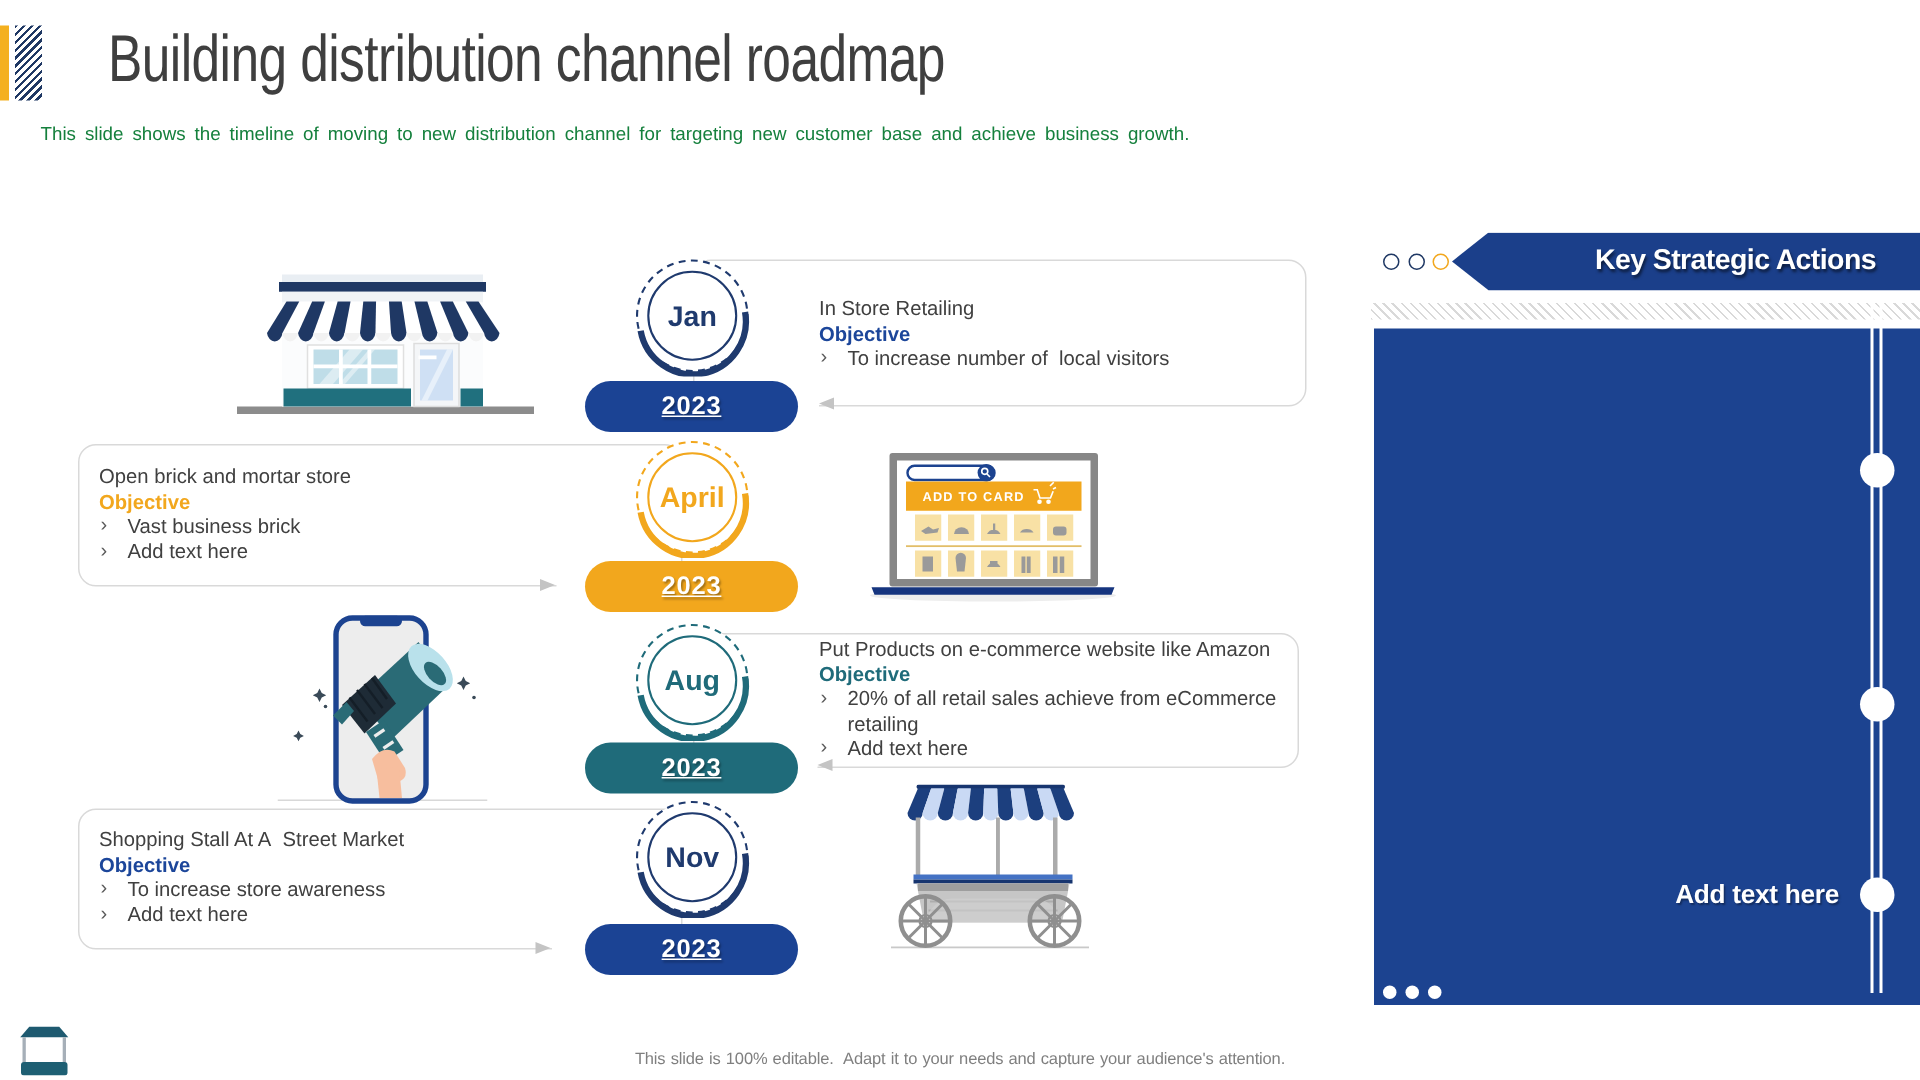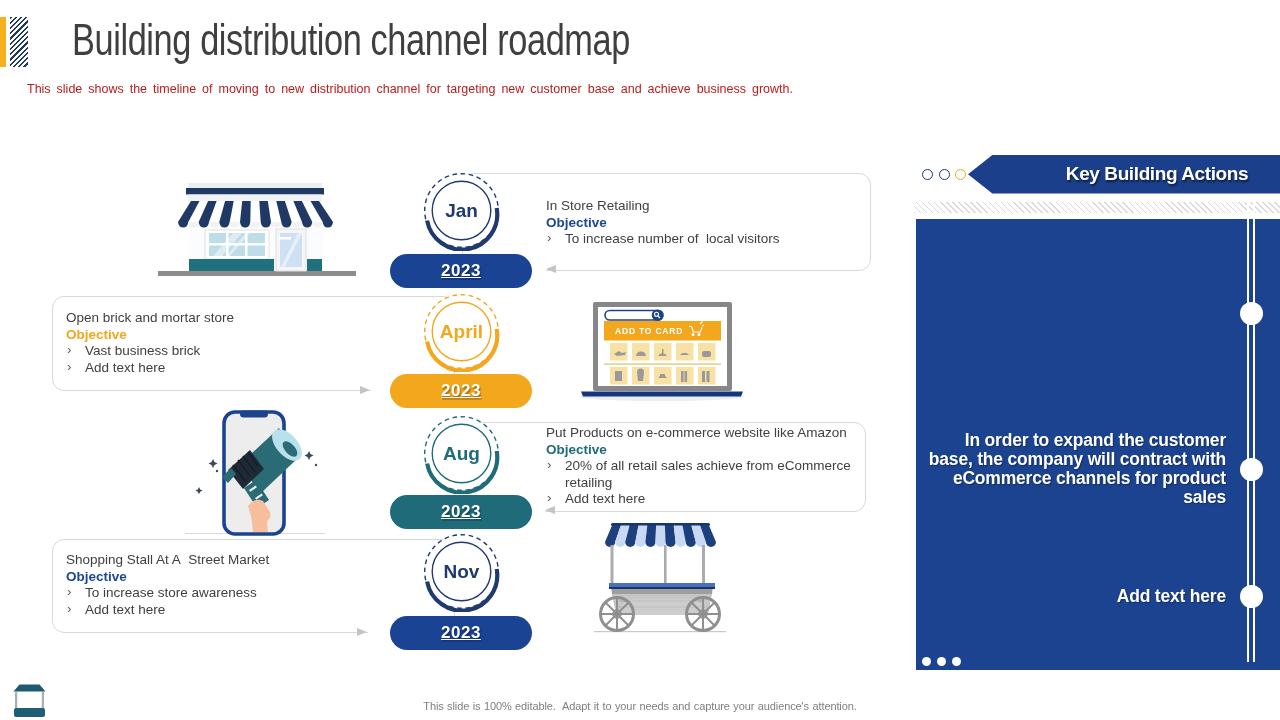--- a/index.html
+++ b/index.html
@@ -7,21 +7,21 @@
     font-family:"Liberation Sans", sans-serif; }
   .abs { position:absolute; }
   #slide { position:relative; width:1148px; height:720px; background:#fff; }
 
   
   #ybar { left:0; top:16.5px; width:5.5px; height:50px; background:#F4B01F; }
   #hbar { left:10px; top:16.5px; width:18px; height:50px;
     background:repeating-linear-gradient(135deg,#1F3864 0 1.6px,#fff 1.6px 3.7px); }
   #title { left:72px; top:15px; font-size:44px; color:#3F3F3F; white-space:nowrap;
     transform:scaleX(0.78); transform-origin:left top; letter-spacing:-0.5px;}
-  #subtitle { left:27px; top:82px; font-size:12.5px; color:#b91c1c; word-spacing:2.5px; }
+  #subtitle { left:27px; top:82px; font-size:12.5px; color:#15803d; word-spacing:2.5px; }
 
   
   .card { position:absolute; background:#fff; border:1.2px solid #D9D9D9; border-radius:12px; }
   .ctext { position:absolute; font-size:13.5px; color:#404040; line-height:16.6px; }
   .obj { font-weight:bold; }
   .b { position:relative; padding-left:19px; }
   .b:before { content:"\203A"; position:absolute; left:1px; top:-1px; color:#595959; }
 
   
   .pill { position:absolute; left:390px; width:142px; height:34px; border-radius:17px;
@@ -125,32 +125,31 @@
     <path d="M -34.4 10 A 35.3 35.3 0 0 0 35.2 -2.5" fill="none" stroke="#1F3A6E" stroke-width="4.2"></path>
     <circle cx="0" cy="0" r="29.3" fill="#fff" stroke="#1F3A6E" stroke-width="1.4"></circle>
     <text x="0" y="6.5" text-anchor="middle" fill="#1F3A6E">Nov</text>
   </svg>
 
   <div class="pill" style="top:253.5px; background:#1B4394;">2023</div>
   <div class="pill" style="top:374px; background:#F2A71D;">2023</div>
   <div class="pill" style="top:495px; background:#1F6B7A;">2023</div>
   <div class="pill" style="top:616px; background:#1B4394;">2023</div>
 
-  <div class="abs" id="banner">Key Building Actions</div>
+  <div class="abs" id="banner">Key Strategic Actions</div>
   <div class="hc" style="left:922px;"></div>
   <div class="hc" style="left:938.5px;"></div>
   <div class="hc" style="left:954.5px; border-color:#F2A71D;"></div>
   <div class="abs" id="hstrip"></div>
   <div class="abs" id="panel">
     <div class="vline" style="left:331px;"></div>
     <div class="vline" style="left:337px;"></div>
     <div class="vdot" style="left:324px; top:83px;  width:23px; height:23px;"></div>
     <div class="vdot" style="left:324px; top:239px; width:23px; height:23px;"></div>
     <div class="vdot" style="left:324px; top:366px; width:23px; height:23px;"></div>
-    <div class="ptext" style="top:212.5px;">In order to expand the customer<br>base, the company will contract with<br>eCommerce channels for product<br>sales</div>
     <div class="ptext" style="top:368.5px;">Add text here</div>
     <div class="vdot" style="left:6px;  top:438px; width:9px; height:9px;"></div>
     <div class="vdot" style="left:21px; top:438px; width:9px; height:9px;"></div>
     <div class="vdot" style="left:36px; top:438px; width:9px; height:9px;"></div>
   </div>
 
   <div class="abs" id="footer">This slide is 100% editable.&nbsp; Adapt it to your needs and capture your audience's attention.</div>
 
   <svg class="abs" style="left:158px; top:182px;" width="198" height="96" viewBox="0 0 198 96">
     <rect x="0" y="89" width="198" height="5" fill="#8C8C8C"></rect>

